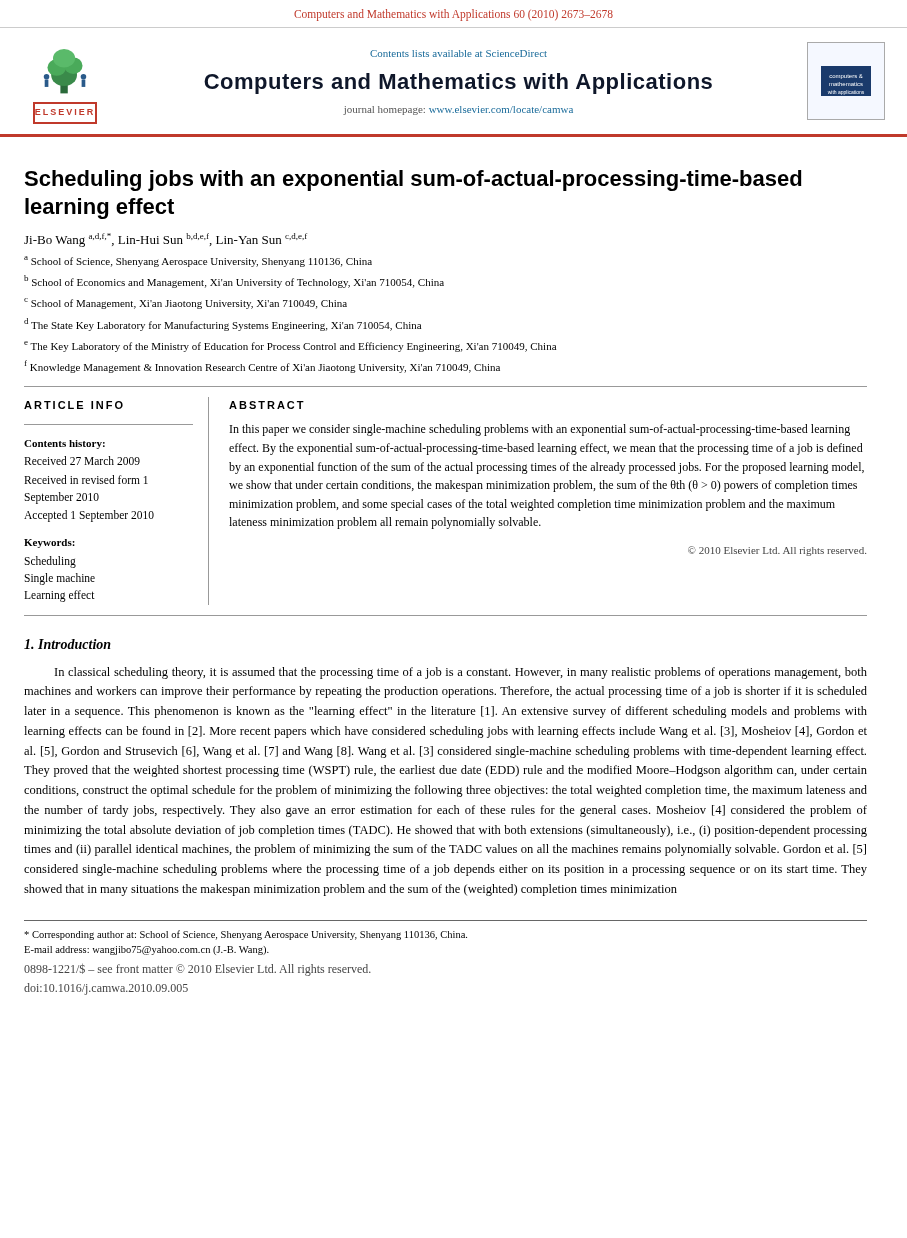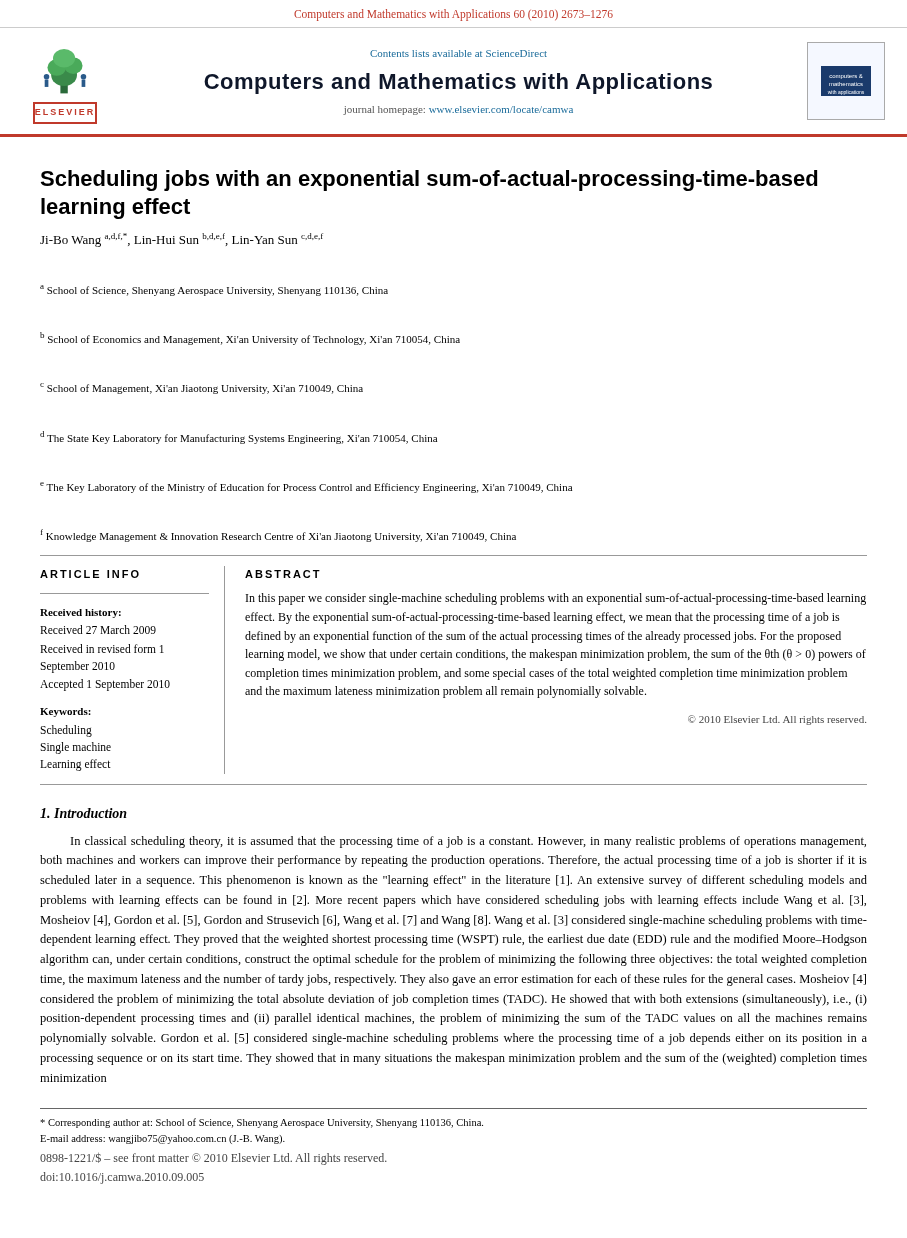--- a/index.html
+++ b/index.html
@@ -84,21 +84,21 @@
       align-items: center;
       justify-content: center;
       font-size: 7px;
       font-family: Arial, sans-serif;
       color: #1a3a6b;
       background: #f5f8ff;
       padding: 4px;
       text-align: center;
     }
     .content {
-      padding: 10px 40px 20px 40px;
+      padding: 10px 40px 20px 24px;
     }
     .paper-title {
       font-size: 22px;
       font-weight: bold;
       color: #000;
       margin: 18px 0 8px 0;
       font-family: Arial, sans-serif;
       line-height: 1.3;
     }
     .authors {
@@ -106,21 +106,21 @@
       margin-bottom: 0;
       color: #000;
     }
     .authors sup { font-size: 9px; }
     .affiliations {
       font-size: 11px;
       margin-bottom: 10px;
       color: #000;
       line-height: 1.6;
     }
-    .affiliations div { margin-bottom: 1px; margin-top: 29px; }
+    .affiliations div { margin-bottom: 1px; }
     .affiliations sup { font-size: 9px; }
     .divider {
       border: none;
       border-top: 1px solid #999;
       margin: 10px 0;
     }
     .two-col {
       display: flex;
       gap: 20px;
       margin-top: 10px;
@@ -193,21 +193,21 @@
       font-size: 12px;
       color: #444;
       margin-top: 2px;
       line-height: 1.6;
     }
   </style>
 </head>
 <body>
 
 <div class="top-bar">
-  <span>Computers and Mathematics with Applications 60 (2010) 2673–1276</span>
+  <span>Computers and Mathematics with Applications 60 (2010) 2673–2678</span>
 </div>
 
 <div class="journal-header">
 
   <div class="journal-logo-left">
     <svg class="tree-svg" viewBox="0 0 70 65">
 
       <rect x="30" y="50" width="8" height="10" fill="#2a6a3a"></rect>
       <ellipse cx="34" cy="40" rx="14" ry="12" fill="#3a8a4a"></ellipse>
       <ellipse cx="26" cy="32" rx="10" ry="9" fill="#4aaa5a"></ellipse>
@@ -265,21 +265,21 @@
     <div><sup>f</sup> Knowledge Management &amp; Innovation Research Centre of Xi'an Jiaotong University, Xi'an 710049, China</div>
   </div>
 
   <hr class="divider">
 
   <div class="two-col">
 
     <div class="article-info">
       <h3>ARTICLE INFO</h3>
       <hr class="divider">
-      <div class="section-title">Received history:</div>
+      <div class="section-title">Contents history:</div>
       <div class="date-line">Received 27 March 2009</div>
       <div class="date-line">Received in revised form 1 September 2010</div>
       <div class="date-line">Accepted 1 September 2010</div>
       <div class="section-title">Keywords:</div>
       <div class="keywords-list">
         <div>Scheduling</div>
         <div>Single machine</div>
         <div>Learning effect</div>
       </div>
     </div>

